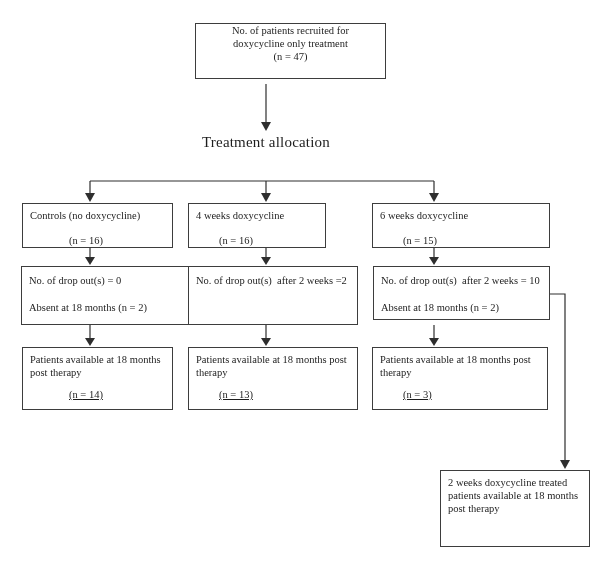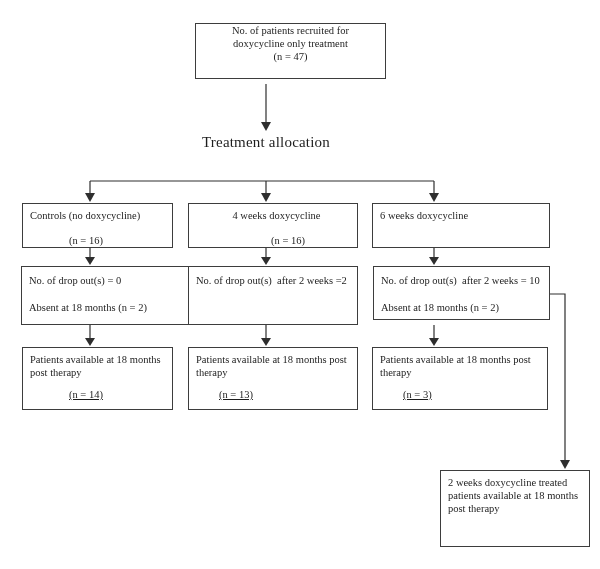--- a/index.html
+++ b/index.html
@@ -96,26 +96,27 @@
     <div class="bline">doxycycline only treatment</div>
     <div class="bline">(n = 47)</div>
   </div>
 
   <div class="alloc-label" style="left:166px;top:134px;width:200px;">Treatment allocation</div>
 
   <div class="box" style="left:22px;top:203px;width:151px;height:45px;">
     <div class="bline pad-top-sm">Controls (no doxycycline)</div>
     <div class="bline gap-md ind-lg">(n = 16)</div>
   </div>
-  <div class="box" style="left:188px;top:203px;width:170px;height:45px;text-align:center;">
+  <div class="box" style="left:188px;top:203px;width:138px;height:45px;">
     <div class="bline pad-top-sm">4 weeks doxycycline</div>
     <div class="bline gap-md ind-sm">(n = 16)</div>
   </div>
   <div class="box" style="left:372px;top:203px;width:178px;height:45px;">
     <div class="bline pad-top-sm">6 weeks doxycycline</div>
+    <div class="bline gap-md ind-sm">(n = 15)</div>
   </div>
 
   <div class="box" style="left:21px;top:266px;width:176px;height:59px;">
     <div class="bline pad-top-md">No. of drop out(s) = 0</div>
     <div class="bline gap-lg">Absent at 18 months (n = 2)</div>
   </div>
   <div class="box" style="left:188px;top:266px;width:170px;height:59px;">
     <div class="bline pad-top-md">No. of drop out(s)  after 2 weeks =2</div>
   </div>
   <div class="box" style="left:373px;top:266px;width:177px;height:54px;">

